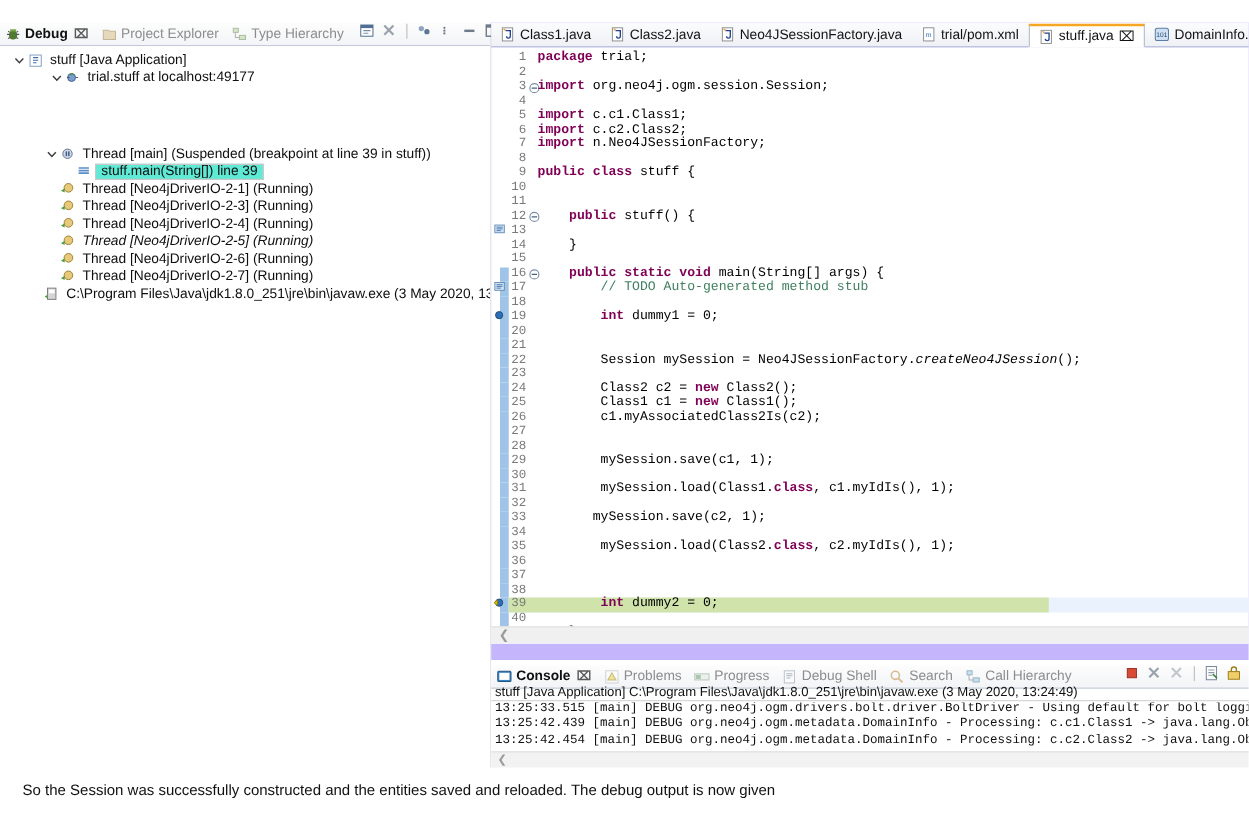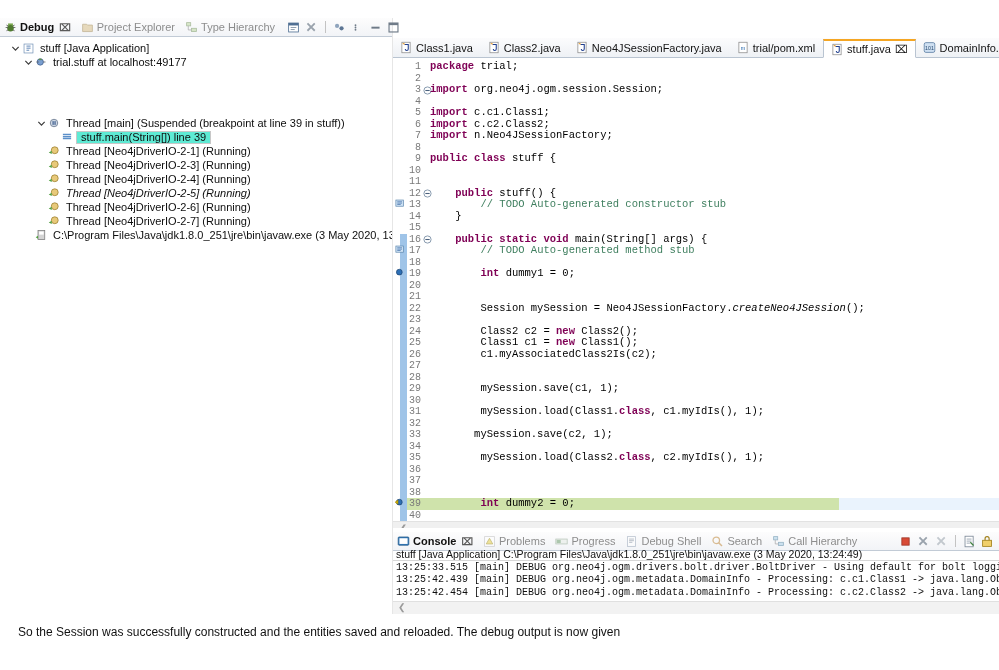--- a/index.html
+++ b/index.html
@@ -1,21 +1,21 @@
 <!DOCTYPE html>
 <html><head>
 <meta charset="utf-8">
 <style>
   html,body{margin:0;padding:0;background:#ffffff;}
   body{width:999px;height:670px;overflow:hidden;font-family:"Liberation Sans",sans-serif;-webkit-font-smoothing:antialiased;}
   #app{position:relative;width:999px;height:670px;}
 
   
   .view{position:absolute;box-sizing:border-box;}
-  .tabstrip{display:flex;align-items:center;height:19px;box-sizing:border-box;
+  .tabstrip{display:flex;align-items:flex-start;height:19px;box-sizing:border-box;
             background:linear-gradient(#fdfdfd,#f2f4f7);border-bottom:1px solid #c2cbd6;}
   .vtab{display:flex;align-items:center;gap:3px;height:18px;padding:0 6px 0 4px;
         font-size:11px;color:#1a1a1a;white-space:nowrap;box-sizing:border-box;}
   .vtab.active{font-weight:bold;color:#111;}
   .vtab.inactive{color:#8d8d8d;}
   .vtab .x{font-size:10px;color:#5a5a5a;margin-left:2px;}
   .tbar{margin-left:auto;display:flex;align-items:center;gap:5px;padding:0 5px 1px 6px;}
   .tbtn{width:13px;height:13px;display:inline-block;position:relative;}
   .sep{width:1px;height:12px;background:#c3c3c3;display:inline-block;margin:0 2px;}
 
@@ -29,21 +29,21 @@
   #debugTree{position:absolute;left:0;top:19px;width:392px;height:491px;overflow:hidden;
              background:#ffffff;padding-top:4px;box-sizing:border-box;}
   .trow{display:flex;align-items:center;height:14px;font-size:11px;color:#0e0e0e;white-space:nowrap;}
   .trow .lbl{padding:0 3px;line-height:13px;}
   .trow.sel .lbl{background:#5eead4;border:1px solid #c8c8c8;padding:0 4px;line-height:11px;}
   .twist{width:11px;height:11px;flex:none;display:flex;align-items:center;justify-content:center;}
   .twist svg{display:block}
   .ti{width:14px;height:13px;flex:none;display:flex;align-items:center;justify-content:center;margin-right:2px;}
 
   
-  #editor{left:393px;top:18px;width:606px;height:510px;background:#fef9c3;margin-top:20px;}
+  #editor{left:393px;top:18px;width:606px;height:510px;background:#c4b5fd;}
   #editorTabs{position:absolute;left:0;top:0;width:606px;height:20px;display:flex;align-items:flex-end;
               background:linear-gradient(#fcfcfd,#eef1f5);border-bottom:1px solid #b9c4d1;box-sizing:border-box;}
   .etab{display:flex;align-items:center;gap:4px;height:19px;padding:0 7px;font-size:11px;color:#131313;
         white-space:nowrap;box-sizing:border-box;border-right:1px solid transparent;}
   .etab.active{background:#ffffff;border:1px solid #b9c4d1;border-bottom:1px solid #ffffff;
                border-top:2px solid #f5a623;position:relative;top:1px;justify-content:center;}
   #codeArea{position:absolute;left:0;top:20px;width:606px;height:477px;background:#fff;overflow:hidden;}
   #gutterBlue{position:absolute;left:7px;top:0;width:7px;height:100%;}
   .codeline{position:relative;height:11.5px;font-family:"Liberation Mono",monospace;font-size:10.5px;
             line-height:11.5px;white-space:pre;}
@@ -153,21 +153,21 @@
             </svg>
           </span>
           <span class="ti">
             <svg width="11" height="11" viewBox="0 0 16 16">
               <rect x="1.5" y="1.5" width="13" height="13" fill="#fff" stroke="#6f8fb5"></rect>
               <path d="M5 4.5h6M5 7.5h6M5 10.5h4" stroke="#3f6da8" stroke-width="1.2"></path>
             </svg>
           </span>
           <span class="lbl">stuff [Java Application]</span>
         </div>
-        <div class="trow" style="padding-left: 23px; text-align: center;">
+        <div class="trow" style="padding-left: 40px; text-align: center;">
           <span class="twist">
             <svg width="9" height="9" viewBox="0 0 10 10">
               <path d="M1.5 3.2L5 6.8 8.5 3.2" fill="none" stroke="#3b3b3b" stroke-width="1.3"></path>
             </svg>
           </span>
           <span class="ti">
             <svg width="12" height="12" viewBox="0 0 16 16">
               <circle cx="7" cy="8" r="4.2" fill="#7b9fd0" stroke="#3f5f8f"></circle>
               <path d="M2 8h3M11 8h3" stroke="#555"></path>
               <path d="M5 3.5h4v2H5z" fill="#5f8f4f"></path>
@@ -379,21 +379,21 @@
           <div class="codeline" style="position: absolute; left: 0px; top: 95px; width: 606px;"><span class="lnum">9</span><span class="ctext"><span class="kw">public class</span><span> stuff {</span></span></div>
           <div class="codeline" style="position: absolute; left: 0px; top: 106.5px; width: 606px;"><span class="lnum">10</span><span class="ctext"></span></div>
           <div class="codeline" style="position: absolute; left: 0px; top: 118px; width: 606px;"><span class="lnum">11</span><span class="ctext"></span></div>
           <div class="codeline" style="position: absolute; left: 0px; top: 129.5px; width: 606px;"><span class="lnum">12</span><span class="fold"><svg width="9" height="9" viewBox="0 0 10 10">
                 <circle cx="5" cy="5" r="4" fill="#fff" stroke="#7a8ea6"></circle>
                 <path d="M2.6 5h4.8" stroke="#49607c" stroke-width="1.2"></path>
               </svg></span><span class="ctext"><span>    </span><span class="kw">public</span><span> stuff() {</span></span></div>
           <div class="codeline" style="position: absolute; left: 0px; top: 141px; width: 606px;"><span class="lnum">13</span><span class="gmark"><svg width="12" height="11" viewBox="0 0 16 16">
                 <rect x="2" y="1.5" width="11" height="9" fill="#cfe3f5" stroke="#5b86ad"></rect>
                 <path d="M4 4h7M4 6h7M4 8h5" stroke="#3f6da8"></path>
-              </svg></span><span class="ctext"><span>        </span><span class="cm">// TODO Auto-generated constructor stub</span></span></div>
+              </svg></span></div>
           <div class="codeline" style="position: absolute; left: 0px; top: 152.5px; width: 606px;"><span class="lnum">14</span><span class="ctext"><span>    }</span></span></div>
           <div class="codeline" style="position: absolute; left: 0px; top: 164px; width: 606px;"><span class="lnum">15</span><span class="ctext"></span></div>
           <div class="codeline" style="position: absolute; left: 0px; top: 175.5px; width: 606px;"><span class="lnum">16</span><span class="fold"><svg width="9" height="9" viewBox="0 0 10 10">
                 <circle cx="5" cy="5" r="4" fill="#fff" stroke="#7a8ea6"></circle>
                 <path d="M2.6 5h4.8" stroke="#49607c" stroke-width="1.2"></path>
               </svg></span><span class="ctext"><span>    </span><span class="kw">public static void</span><span> main(String[] args) {</span></span></div>
           <div class="codeline" style="position: absolute; left: 0px; top: 187px; width: 606px;"><span class="lnum">17</span><span class="gmark"><svg width="12" height="11" viewBox="0 0 16 16">
                 <rect x="2" y="1.5" width="11" height="9" fill="#cfe3f5" stroke="#5b86ad"></rect>
                 <path d="M4 4h7M4 6h7M4 8h5" stroke="#3f6da8"></path>
               </svg></span><span class="ctext"><span>        </span><span class="cm">// TODO Auto-generated method stub</span></span></div>

